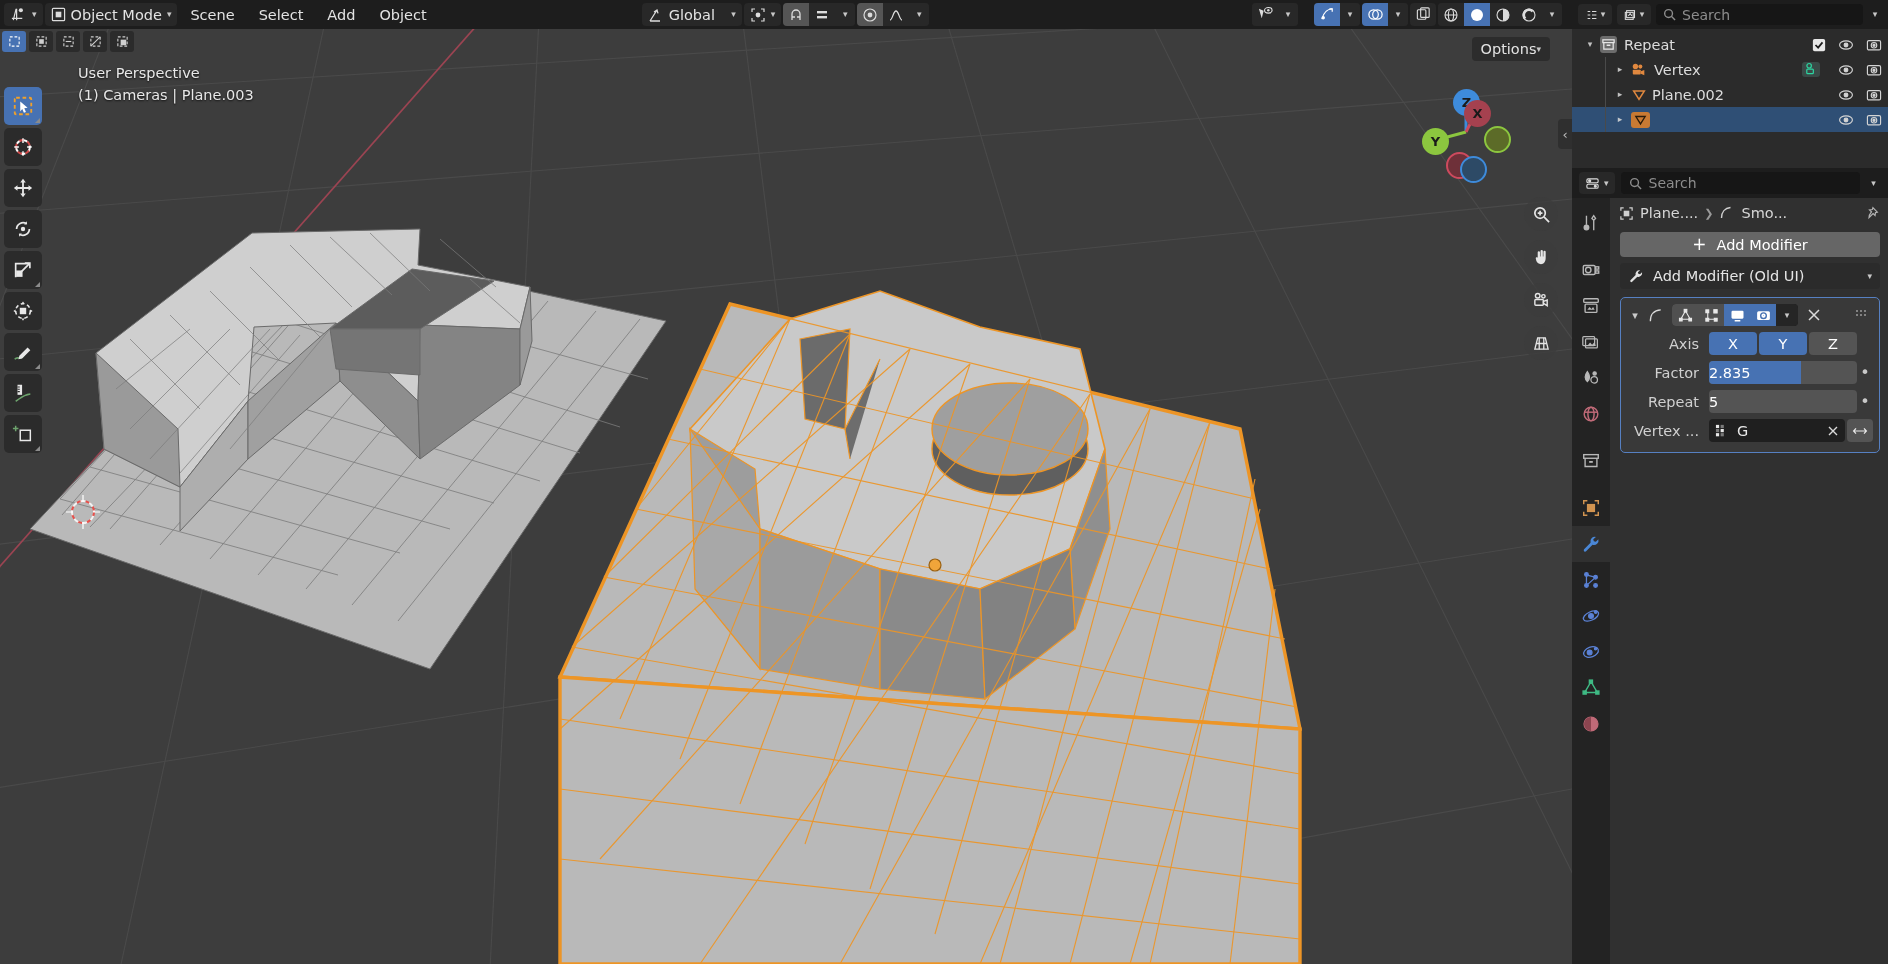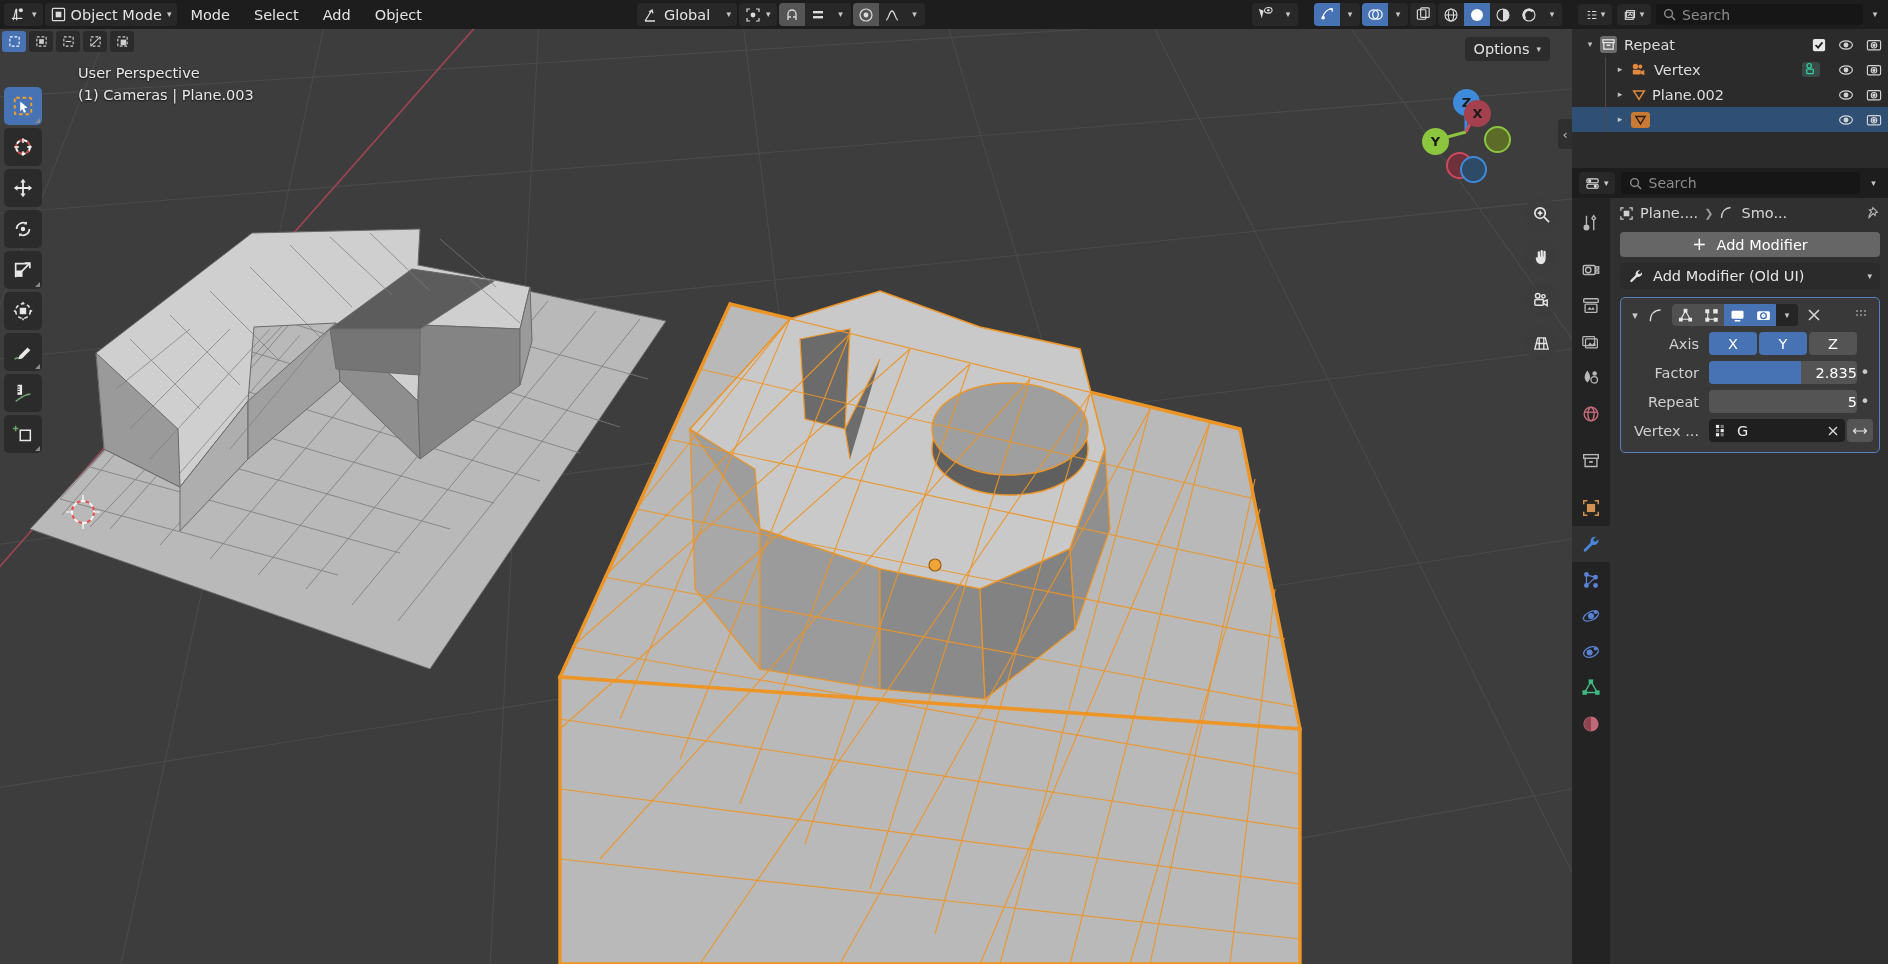--- a/index.html
+++ b/index.html
@@ -53,21 +53,21 @@
     width: 38px; height: 38px; border-radius: 5px; background: #2b2b2b;
     display: flex; align-items: center; justify-content: center; position: relative;
   }
   .tool.active { background: #4772b3; }
   .tool .corner { position: absolute; right: 2px; bottom: 2px; width: 0; height: 0;
     border-left: 5px solid transparent; border-bottom: 5px solid #8b8b8b; }
 
   
   .opts {
     position: absolute; right: 22px; top: 8px; height: 24px; background: #2c2c2c;
-    border-radius: 4px; display: flex; align-items: center; gap: 7px; padding: 0 9px;
+    border-radius: 4px; display: flex; align-items: center; padding: 0 9px;
     font-size: 14.5px; color: #e3e3e3;
   }
 
   
   .gizmo { position: absolute; right: 58px; top: 55px; width: 96px; height: 96px; }
   .gz-ball { position: absolute; width: 27px; height: 27px; border-radius: 50%;
     display: flex; align-items: center; justify-content: center;
     font-size: 13px; font-weight: bold; color: #1a1a1a; }
 
   .navbtns { position: absolute; right: 14px; top: 168px; display: flex; flex-direction: column; gap: 9px; }
@@ -134,21 +134,21 @@
   .mod-togglegrp { display: flex; background: #1f1f1f; border-radius: 4px; overflow: hidden; margin-left: 2px; }
   .mod-tog { width: 26px; height: 22px; display: flex; align-items: center; justify-content: center; background: #505050; }
   .mod-tog.on { background: #4772b3; }
   .mod-dd { width: 22px; height: 22px; display:flex; align-items:center; justify-content:center; background:#252525; border-radius: 0 4px 4px 0;}
   .mod-x { width: 22px; height: 22px; display: flex; align-items: center; justify-content: center; }
   .mod-grip { margin-left: auto; padding-right: 4px; }
 
   .prow { display: flex; align-items: center; height: 27px; padding: 0 6px 0 0; margin-top: 2px; }
   .plabel { width: 88px; text-align: right; padding-right: 10px; font-size: 14.5px; color: #d0d0d0; white-space: nowrap; }
   .pfield { flex: 1; height: 23px; border-radius: 4px; background: #545454;
-    display: flex; align-items: center; justify-content: flex-end;
+    display: flex; align-items: center; justify-content: flex-start;
     font-size: 14.5px; color: #fff; position: relative; overflow: hidden; }
   .pfill { position: absolute; left: 0; top: 0; bottom: 0; background: #4772b3; }
   .pfield span { position: relative; z-index: 1; }
   .pdot { width: 16px; display: flex; align-items: center; justify-content: center; color: #c9c9c9; font-size: 16px; }
   .axisgrp { flex: 1; display: flex; gap: 2px; }
   .axisbtn { flex: 1; height: 23px; border-radius: 4px; background: #545454;
     display: flex; align-items: center; justify-content: center; font-size: 14.5px; color: #fff; }
   .axisbtn.on { background: #4772b3; }
   .vgrp { flex: 1; display: flex; align-items: center; gap: 2px; }
   .vfield { flex: 1; height: 23px; background: #1f1f1f; border-radius: 4px;
@@ -177,21 +177,21 @@
       <span>
         <svg class="ic" width="15" height="15" viewBox="0 0 16 16" fill="none" stroke="#dcdcdc" stroke-width="1.3">
           <rect x="1.5" y="1.5" width="13" height="13" rx="1"></rect>
             <rect x="5" y="5" width="6" height="6" fill="#dcdcdc" stroke="none"></rect>
         </svg>
         </span>
       <span>Object Mode</span>
       <span class="chev" style="margin-left:auto">▾</span>
     </div>
 
-    <div class="tb-menu">Mode</div>
+    <div class="tb-menu">Scene</div>
     <div class="tb-menu">Select</div>
     <div class="tb-menu">Add</div>
     <div class="tb-menu">Object</div>
 
     <div style="width:200px"></div>
 
     <div class="tb-btn" style="min-width:100px;">
       <span>
         <svg class="ic" width="16" height="16" viewBox="0 0 16 16" fill="none" stroke="#dcdcdc" stroke-width="1.3">
           <path d="M2 14L9 3M2 14h10M6 5l3-2 1 3.4"></path>

